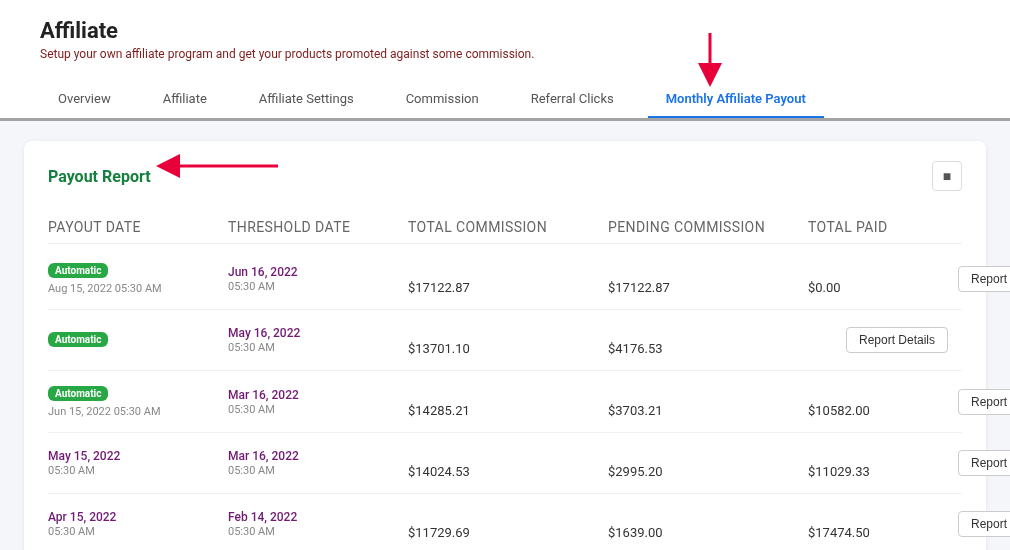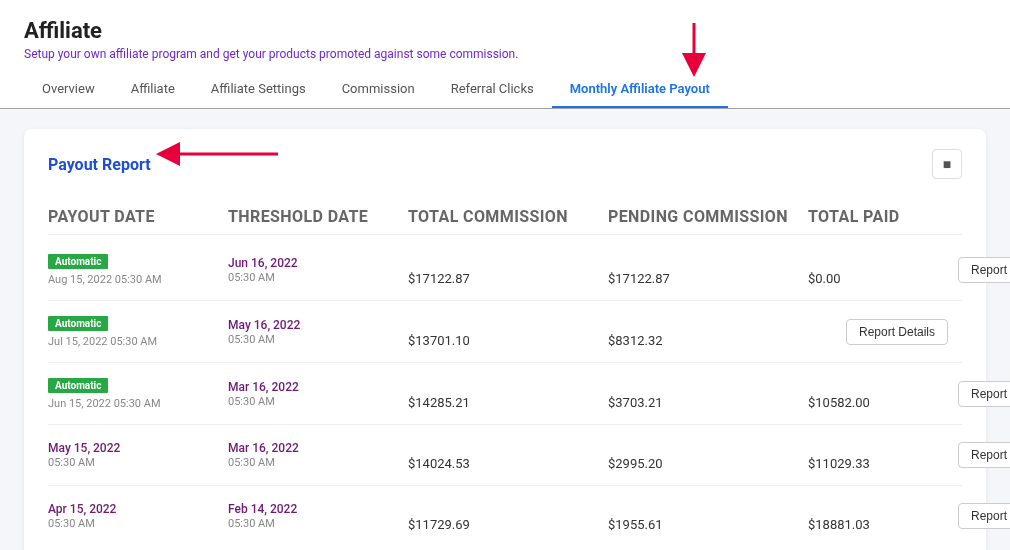--- a/index.html
+++ b/index.html
@@ -1,39 +1,39 @@
 <!DOCTYPE html>
 <html><head>
   <meta charset="utf-8">
   <style>
     * { box-sizing: border-box; margin: 0; padding: 0; }
     body { font-family: -apple-system, BlinkMacSystemFont, 'Segoe UI', Roboto, sans-serif; background: #f5f6fa; color: #333; font-size: 13px; }
 
     .header-area {
       background: #fff;
-      padding: 18px 24px 0 24px;
-      border-bottom: 1px solid #a3a3a3;
+      padding: 18px 24px 0 40px;
+      border-bottom: 3px solid #a3a3a3;
     }
 
     .page-title {
       font-size: 22px;
       font-weight: 700;
       color: #222;
       margin-bottom: 4px;
     }
 
     .page-subtitle {
       font-size: 12px;
-      color: #6d28d9;
-      margin-bottom: 10px;
+      color: #7f1d1d;
+      margin-bottom: 20px;
     }
 
     .nav-tabs {
       display: flex;
-      gap: 0;
+      gap: 16px;
       border-bottom: none;
     }
 
     .nav-tab {
       padding: 10px 18px;
       font-size: 13px;
       color: #555;
       cursor: pointer;
       border-bottom: 2px solid transparent;
       white-space: nowrap;
@@ -60,21 +60,21 @@
     .card-header {
       display: flex;
       align-items: center;
       justify-content: space-between;
       margin-bottom: 20px;
     }
 
     .card-title {
       font-size: 16px;
       font-weight: 700;
-      color: #1d4ed8;
+      color: #15803d;
     }
 
     .icon-btn {
       width: 30px;
       height: 30px;
       border: 1px solid #ddd;
       border-radius: 4px;
       background: #fff;
       display: flex;
       align-items: center;
@@ -90,22 +90,22 @@
 
     .table-header {
       display: grid;
       grid-template-columns: 180px 180px 200px 200px 150px 1fr;
       padding: 8px 0;
       border-bottom: 1px solid #eee;
       margin-bottom: 4px;
     }
 
     .th {
-      font-size: 16px;
-      font-weight: 700;
+      font-size: 14px;
+      font-weight: 400;
       color: #666;
       text-transform: uppercase;
       letter-spacing: 0.4px;
     }
 
     .table-row {
       display: grid;
       grid-template-columns: 180px 180px 200px 200px 150px 1fr;
       padding: 14px 0;
       border-bottom: 1px solid #f0f0f0;
@@ -116,21 +116,21 @@
 
     .cell {}
 
     .badge-automatic {
       display: inline-block;
       background: #28a745;
       color: #fff;
       font-size: 10px;
       font-weight: 700;
       padding: 2px 7px;
-      border-radius: 1px;
+      border-radius: 6px;
       margin-bottom: 3px;
     }
 
     .date-main {
       font-size: 12px;
       color: #701a75;
       font-weight: 500;
     }
 
     .date-sub {
@@ -251,28 +251,27 @@
         <div class="cell amount">$17122.87</div>
         <div class="cell amount">$0.00</div>
         <div class="cell" style="display:flex;justify-content:flex-end;padding-right:10px;">
           <button class="report-btn">Report Details</button>
         </div>
       </div>
 
       <div class="table-row">
         <div class="cell">
           <div><span class="badge-automatic">Automatic</span></div>
-          <div class="date-sub">Jul 15, 2022 05:30 AM</div>
         </div>
         <div class="cell">
           <div class="date-main">May 16, 2022</div>
           <div class="date-sub">05:30 AM</div>
         </div>
         <div class="cell amount">$13701.10</div>
-        <div class="cell amount">$8312.32</div>
+        <div class="cell amount">$4176.53</div>
         <div class="cell" style="display:flex;justify-content:flex-end;padding-right:10px;">
           <button class="report-btn">Report Details</button>
         </div>
       </div>
 
       <div class="table-row">
         <div class="cell">
           <div><span class="badge-automatic">Automatic</span></div>
           <div class="date-sub">Jun 15, 2022 05:30 AM</div>
         </div>
@@ -308,22 +307,22 @@
       <div class="table-row">
         <div class="cell">
           <div class="date-main">Apr 15, 2022</div>
           <div class="date-sub">05:30 AM</div>
         </div>
         <div class="cell">
           <div class="date-main">Feb 14, 2022</div>
           <div class="date-sub">05:30 AM</div>
         </div>
         <div class="cell amount">$11729.69</div>
-        <div class="cell amount">$1955.61</div>
-        <div class="cell amount">$18881.03</div>
+        <div class="cell amount">$1639.00</div>
+        <div class="cell amount">$17474.50</div>
         <div class="cell" style="display:flex;justify-content:flex-end;padding-right:10px;">
           <button class="report-btn">Report Details</button>
         </div>
       </div>
 
     </div>
   </div>
 </div>
 
 </body></html>

